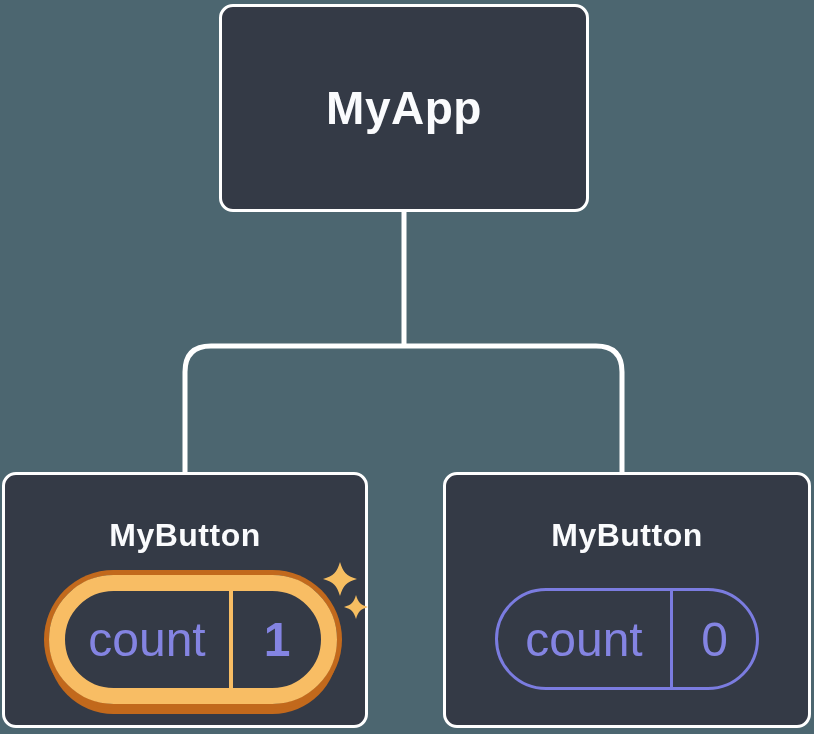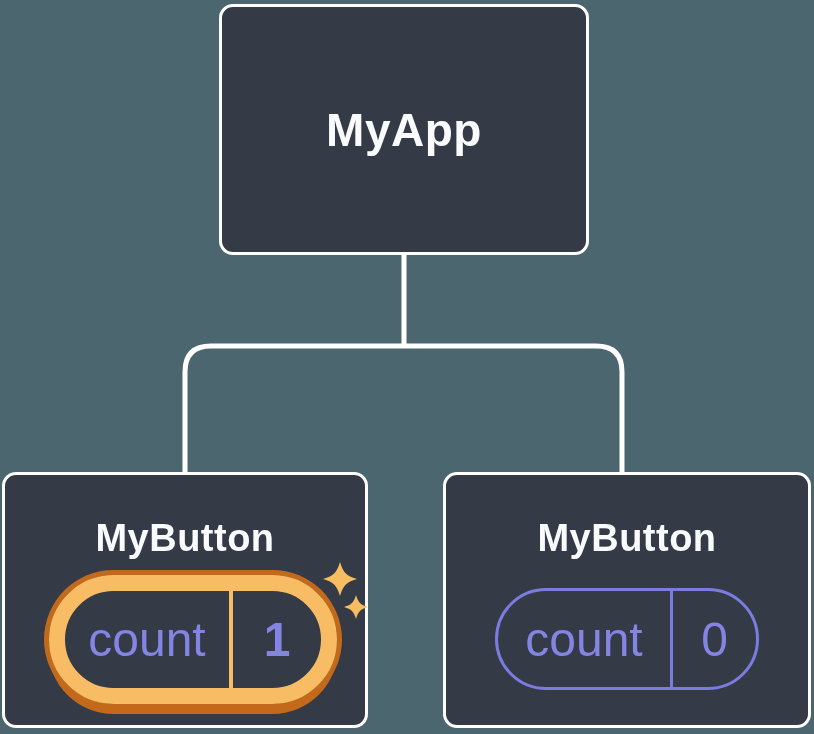--- a/index.html
+++ b/index.html
@@ -10,31 +10,31 @@
   }
   #stage{position:absolute;inset:0;}
   
   #connectors{position:absolute;left:0;top:0;width:814px;height:734px;z-index:1;}
   
   .node{
     position:absolute;box-sizing:border-box;z-index:2;
     background:#343A46;border:3px solid #FFFFFF;border-radius:14px;
   }
   #node-myapp{
-    left:219px;top:4px;width:370px;height:251px;
+    left:219px;top:4px;width:370px;height:208px;
     display:flex;align-items:center;justify-content:center;
   }
   .root-title{
     color:#FAFBFD;font-size:46px;font-weight:600;letter-spacing:0.5px;
   }
   #node-mybutton-left{left:2px;top:472px;width:366px;height:256px;}
   #node-mybutton-right{left:443px;top:472px;width:368px;height:256px;}
   .child-title{
     position:absolute;left:0;top:42px;width:100%;text-align:center;
-    color:#FAFBFD;font-size:38px;font-weight:600;letter-spacing:0.5px;
+    color:#FAFBFD;font-size:32px;font-weight:600;letter-spacing:0.5px;
   }
   
   .pill{
     position:absolute;box-sizing:content-box;border-radius:999px;
     display:flex;align-items:stretch;justify-content:flex-end;
   }
   #pill-left{
     left:44px;top:100px;width:256px;height:97px;
     border:16px solid #F8BD64;
     box-shadow:0 0 0 5px #C2691C, 0 9px 0 1px #C2691C;

